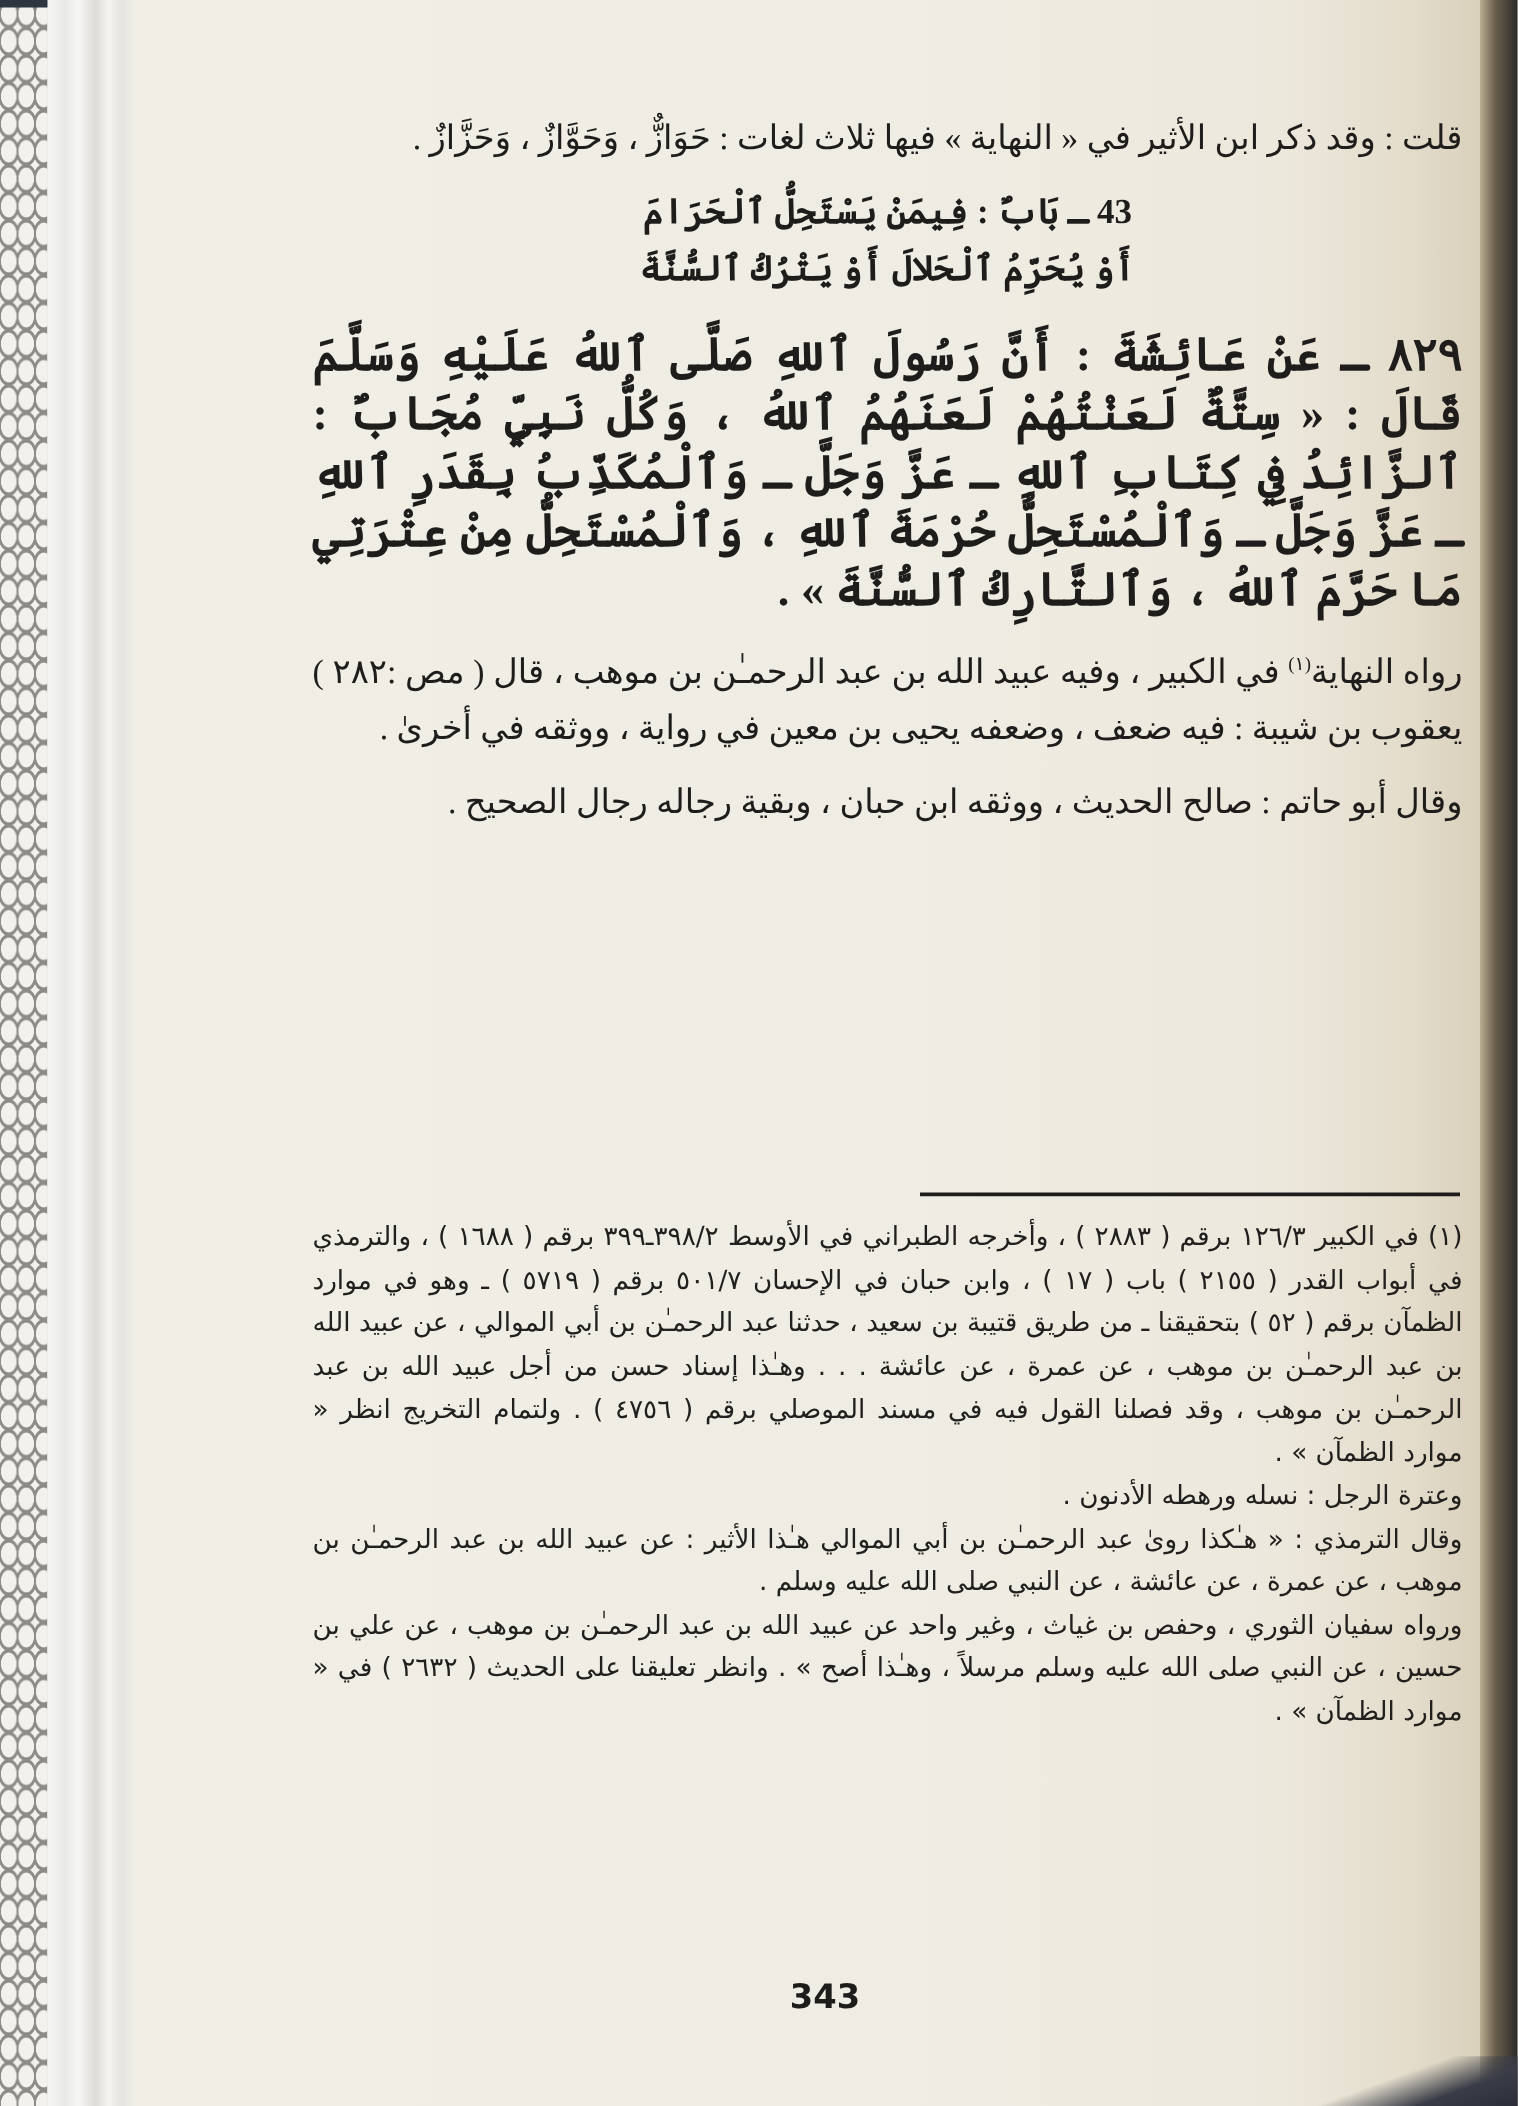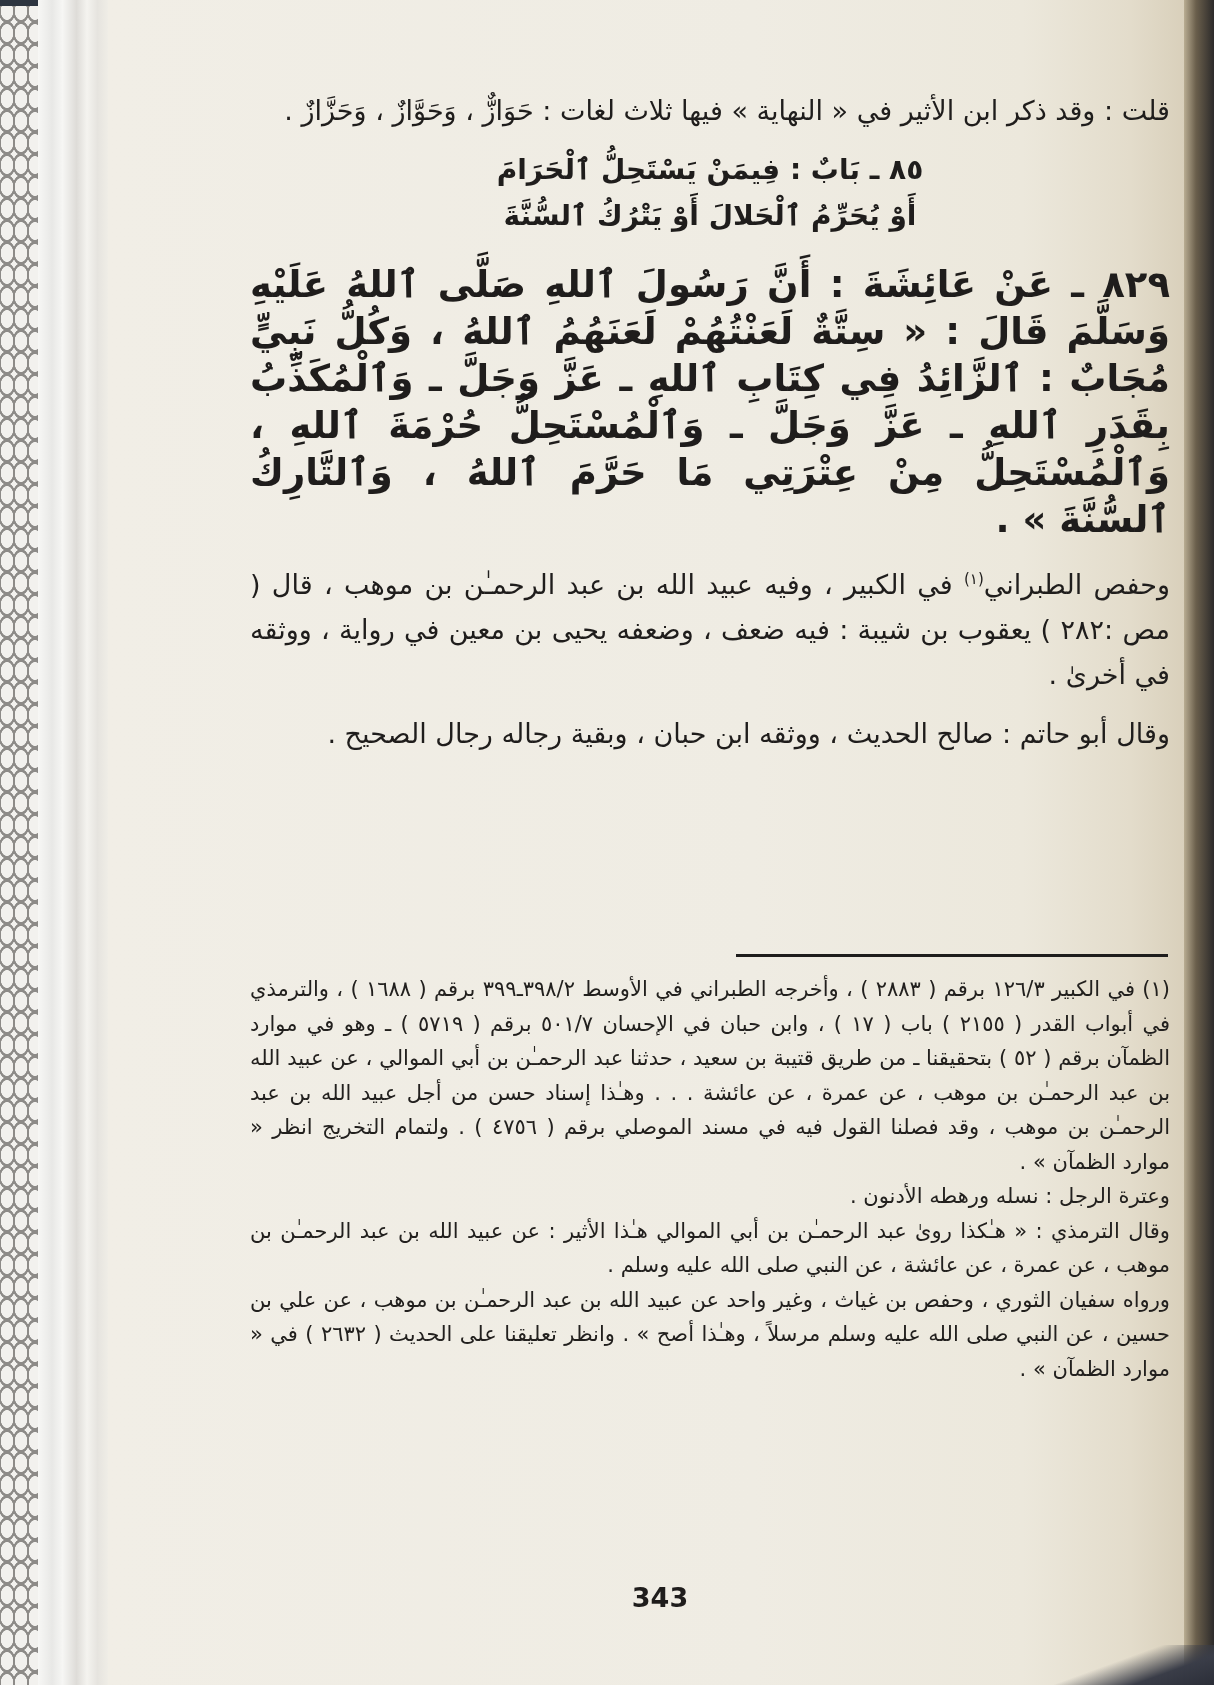--- a/index.html
+++ b/index.html
@@ -34,21 +34,21 @@
     }
     .bottom-shadow {
       position: absolute; right: 0; bottom: 0; width: 160px; height: 40px;
       background: linear-gradient(160deg, transparent 40%, #3a3d48 70%, #2b2e38 100%);
     }
     .text {
       position: absolute; left: 250px; width: 920px;
       direction: rtl; text-align: justify; color: #1f1d1c;
       font-family: "DejaVu Sans", sans-serif;
     }
-    .main-text { top: 88px; font-size: 27px; line-height: 45px; }
+    .main-text { top: 88px; font-size: 27px; line-height: 45px; font-family: Liberation Serif, serif; }
     .main-text p { margin: 0 0 14px 0; }
     .chapter {
       text-align: center; font-weight: bold; font-size: 28px; line-height: 46px;
       margin: 14px 0 22px 0;
     }
     .hadith { font-weight: bold; font-size: 37px; line-height: 47px; }
     .fn-ref { font-size: 15px; vertical-align: super; }
     .divider {
       position: absolute; left: 736px; top: 954px; width: 432px; height: 3px;
       background: #1e1d1c;
@@ -69,27 +69,27 @@
 <div class="mesh-top"></div>
 <div class="spine-edge"></div>
 <div class="page"></div>
 <div class="right-edge"></div>
 <div class="bottom-shadow"></div>
 
 <div class="text main-text">
   <p>قلت : وقد ذكر ابن الأثير في « النهاية » فيها ثلاث لغات : حَوَازٌّ ، وَحَوَّازٌ ، وَحَزَّازٌ .</p>
 
   <div class="chapter">
-    <div>٨٥ ـ بَابٌ : فِيمَنْ يَسْتَحِلُّ ٱلْحَرَامَ</div>
+    <div>43 ـ بَابٌ : فِيمَنْ يَسْتَحِلُّ ٱلْحَرَامَ</div>
     <div>أَوْ يُحَرِّمُ ٱلْحَلالَ أَوْ يَتْرُكُ ٱلسُّنَّةَ</div>
   </div>
 
   <p class="hadith">٨٢٩ ـ عَنْ عَائِشَةَ : أَنَّ رَسُولَ ٱللهِ صَلَّى ٱللهُ عَلَيْهِ وَسَلَّمَ قَالَ : « سِتَّةٌ لَعَنْتُهُمْ لَعَنَهُمُ ٱللهُ ، وَكُلُّ نَبِيٍّ مُجَابٌ : ٱلزَّائِدُ فِي كِتَابِ ٱللهِ ـ عَزَّ وَجَلَّ ـ وَٱلْمُكَذِّبُ بِقَدَرِ ٱللهِ ـ عَزَّ وَجَلَّ ـ وَٱلْمُسْتَحِلُّ حُرْمَةَ ٱللهِ ، وَٱلْمُسْتَحِلُّ مِنْ عِتْرَتِي مَا حَرَّمَ ٱللهُ ، وَٱلتَّارِكُ ٱلسُّنَّةَ » .</p>
 
-  <p><span>وحفص الطبراني</span><span class="fn-ref">(١)</span><span> في الكبير ، وفيه عبيد الله بن عبد الرحمـٰن بن موهب ، قال ( مص :٢٨٢ ) يعقوب بن شيبة : فيه ضعف ، وضعفه يحيى بن معين في رواية ، ووثقه في أخرىٰ .</span></p>
+  <p><span>رواه النهاية</span><span class="fn-ref">(١)</span><span> في الكبير ، وفيه عبيد الله بن عبد الرحمـٰن بن موهب ، قال ( مص :٢٨٢ ) يعقوب بن شيبة : فيه ضعف ، وضعفه يحيى بن معين في رواية ، ووثقه في أخرىٰ .</span></p>
 
   <p>وقال أبو حاتم : صالح الحديث ، ووثقه ابن حبان ، وبقية رجاله رجال الصحيح .</p>
 </div>
 
 <div class="divider"></div>
 
 <div class="text footnotes">
   <p>(١) في الكبير ١٢٦/٣ برقم ( ٢٨٨٣ ) ، وأخرجه الطبراني في الأوسط ٣٩٨/٢ـ٣٩٩ برقم ( ١٦٨٨ ) ، والترمذي في أبواب القدر ( ٢١٥٥ ) باب ( ١٧ ) ، وابن حبان في الإحسان ٥٠١/٧ برقم ( ٥٧١٩ ) ـ وهو في موارد الظمآن برقم ( ٥٢ ) بتحقيقنا ـ من طريق قتيبة بن سعيد ، حدثنا عبد الرحمـٰن بن أبي الموالي ، عن عبيد الله بن عبد الرحمـٰن بن موهب ، عن عمرة ، عن عائشة . . . وهـٰذا إسناد حسن من أجل عبيد الله بن عبد الرحمـٰن بن موهب ، وقد فصلنا القول فيه في مسند الموصلي برقم ( ٤٧٥٦ ) . ولتمام التخريج انظر « موارد الظمآن » .</p>
   <p>وعترة الرجل : نسله ورهطه الأدنون .</p>
   <p>وقال الترمذي : « هـٰكذا روىٰ عبد الرحمـٰن بن أبي الموالي هـٰذا الأثير : عن عبيد الله بن عبد الرحمـٰن بن موهب ، عن عمرة ، عن عائشة ، عن النبي صلى الله عليه وسلم .</p>

